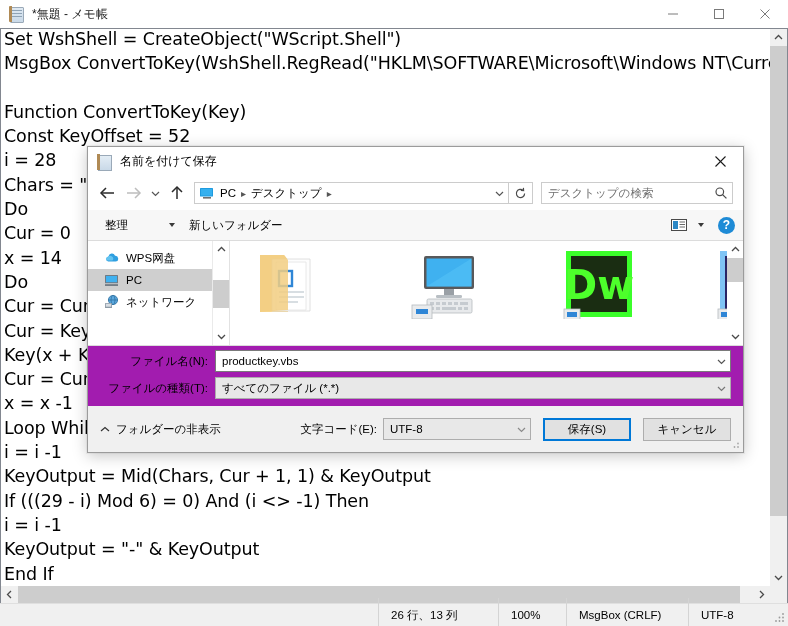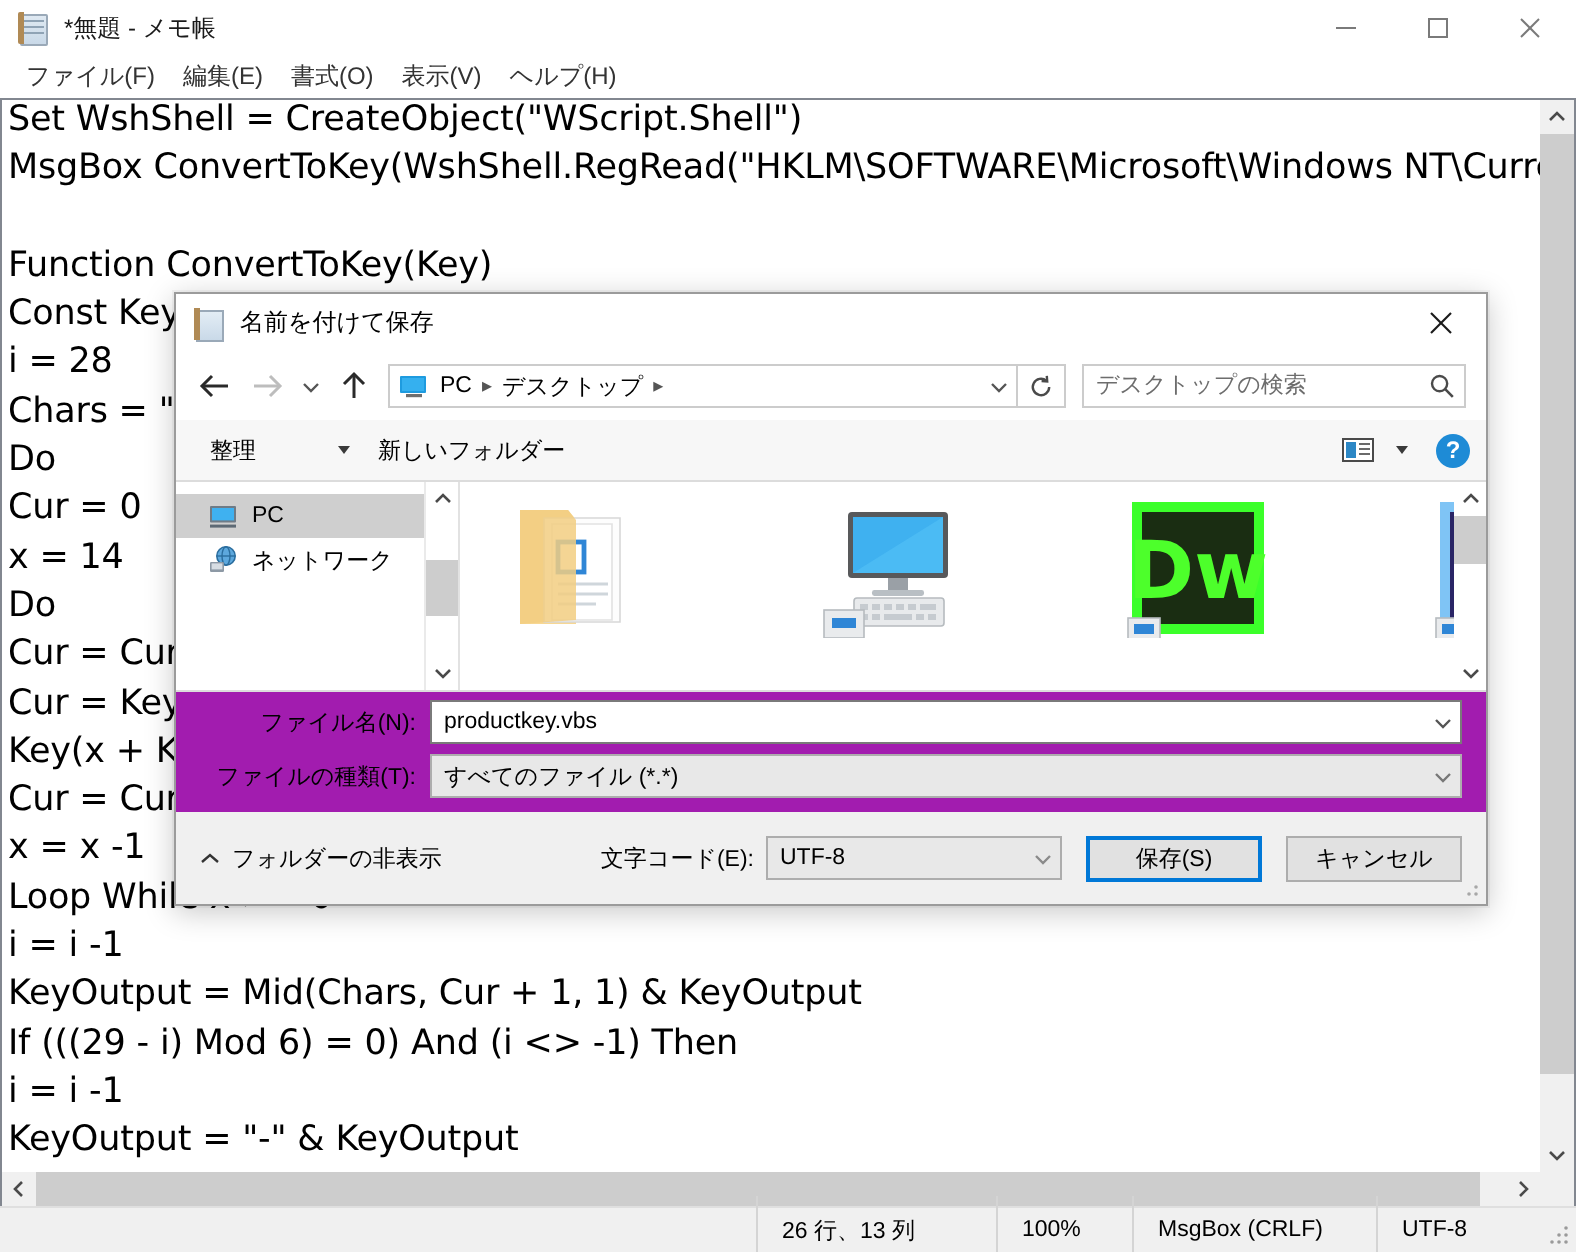--- a/index.html
+++ b/index.html
@@ -571,27 +571,20 @@
       </div>
       <div class="np-winbtn">
         <svg width="12" height="12" viewBox="0 0 12 12">
             <line x1="1.5" y1="1.5" x2="10.5" y2="10.5" stroke="#7a7a7a" stroke-width="1"></line>
             <line x1="10.5" y1="1.5" x2="1.5" y2="10.5" stroke="#7a7a7a" stroke-width="1"></line>
           </svg>
       </div>
     </div>
   </div>
 
-  <div class="np-menubar">
-    <div class="np-menuitem">ファイル(F)</div>
-    <div class="np-menuitem">編集(E)</div>
-    <div class="np-menuitem">書式(O)</div>
-    <div class="np-menuitem">表示(V)</div>
-    <div class="np-menuitem">ヘルプ(H)</div>
-  </div>
 
   <div class="np-body">
     <div class="np-textarea">
       <div class="np-text">Set WshShell = CreateObject("WScript.Shell")
 MsgBox ConvertToKey(WshShell.RegRead("HKLM\SOFTWARE\Microsoft\Windows NT\CurrentVersio
 
 Function ConvertToKey(Key)
 Const KeyOffset = 52
 i = 28
 Chars = "BCDFGHJKMPQRTVWXY2346789"
@@ -766,20 +759,29 @@
       <span class="tb-caret"></span>
     </div>
     <div class="tb-help">?</div>
   </div>
 
   <div class="dlg-main">
 
     <div class="dlg-navpane">
       <div class="navpane-list">
 
+        <div class="nav-item">
+          <span class="ico">
+            <svg width="16" height="16" viewBox="0 0 16 16">
+              <path d="M4.2 11.6 A2.6 2.6 0 0 1 4.6 6.5 A3.3 3.3 0 0 1 11 5.8 A2.9 2.9 0 0 1 11.6 11.6 Z" fill="#2f9fe0"></path>
+              <path d="M2.6 10.6 A2.2 2.2 0 0 1 3.6 6.9 A2.8 2.8 0 0 1 8 6.6 A2.4 2.4 0 0 1 8.4 10.6 Z" fill="#64c3f0"></path>
+            </svg>
+          </span>
+          <span>WPS网盘</span>
+        </div>
 
         <div class="nav-item selected">
           <span class="ico">
             <svg width="16" height="16" viewBox="0 0 16 16">
               <rect x="1" y="3" width="13" height="8.2" rx="0.5" fill="#6f7b86"></rect>
               <rect x="2" y="4" width="11" height="6.2" fill="#3fb1f0"></rect>
               <rect x="1" y="12.3" width="13" height="1.5" fill="#5d6974"></rect>
             </svg>
           </span>
           <span>PC</span>

